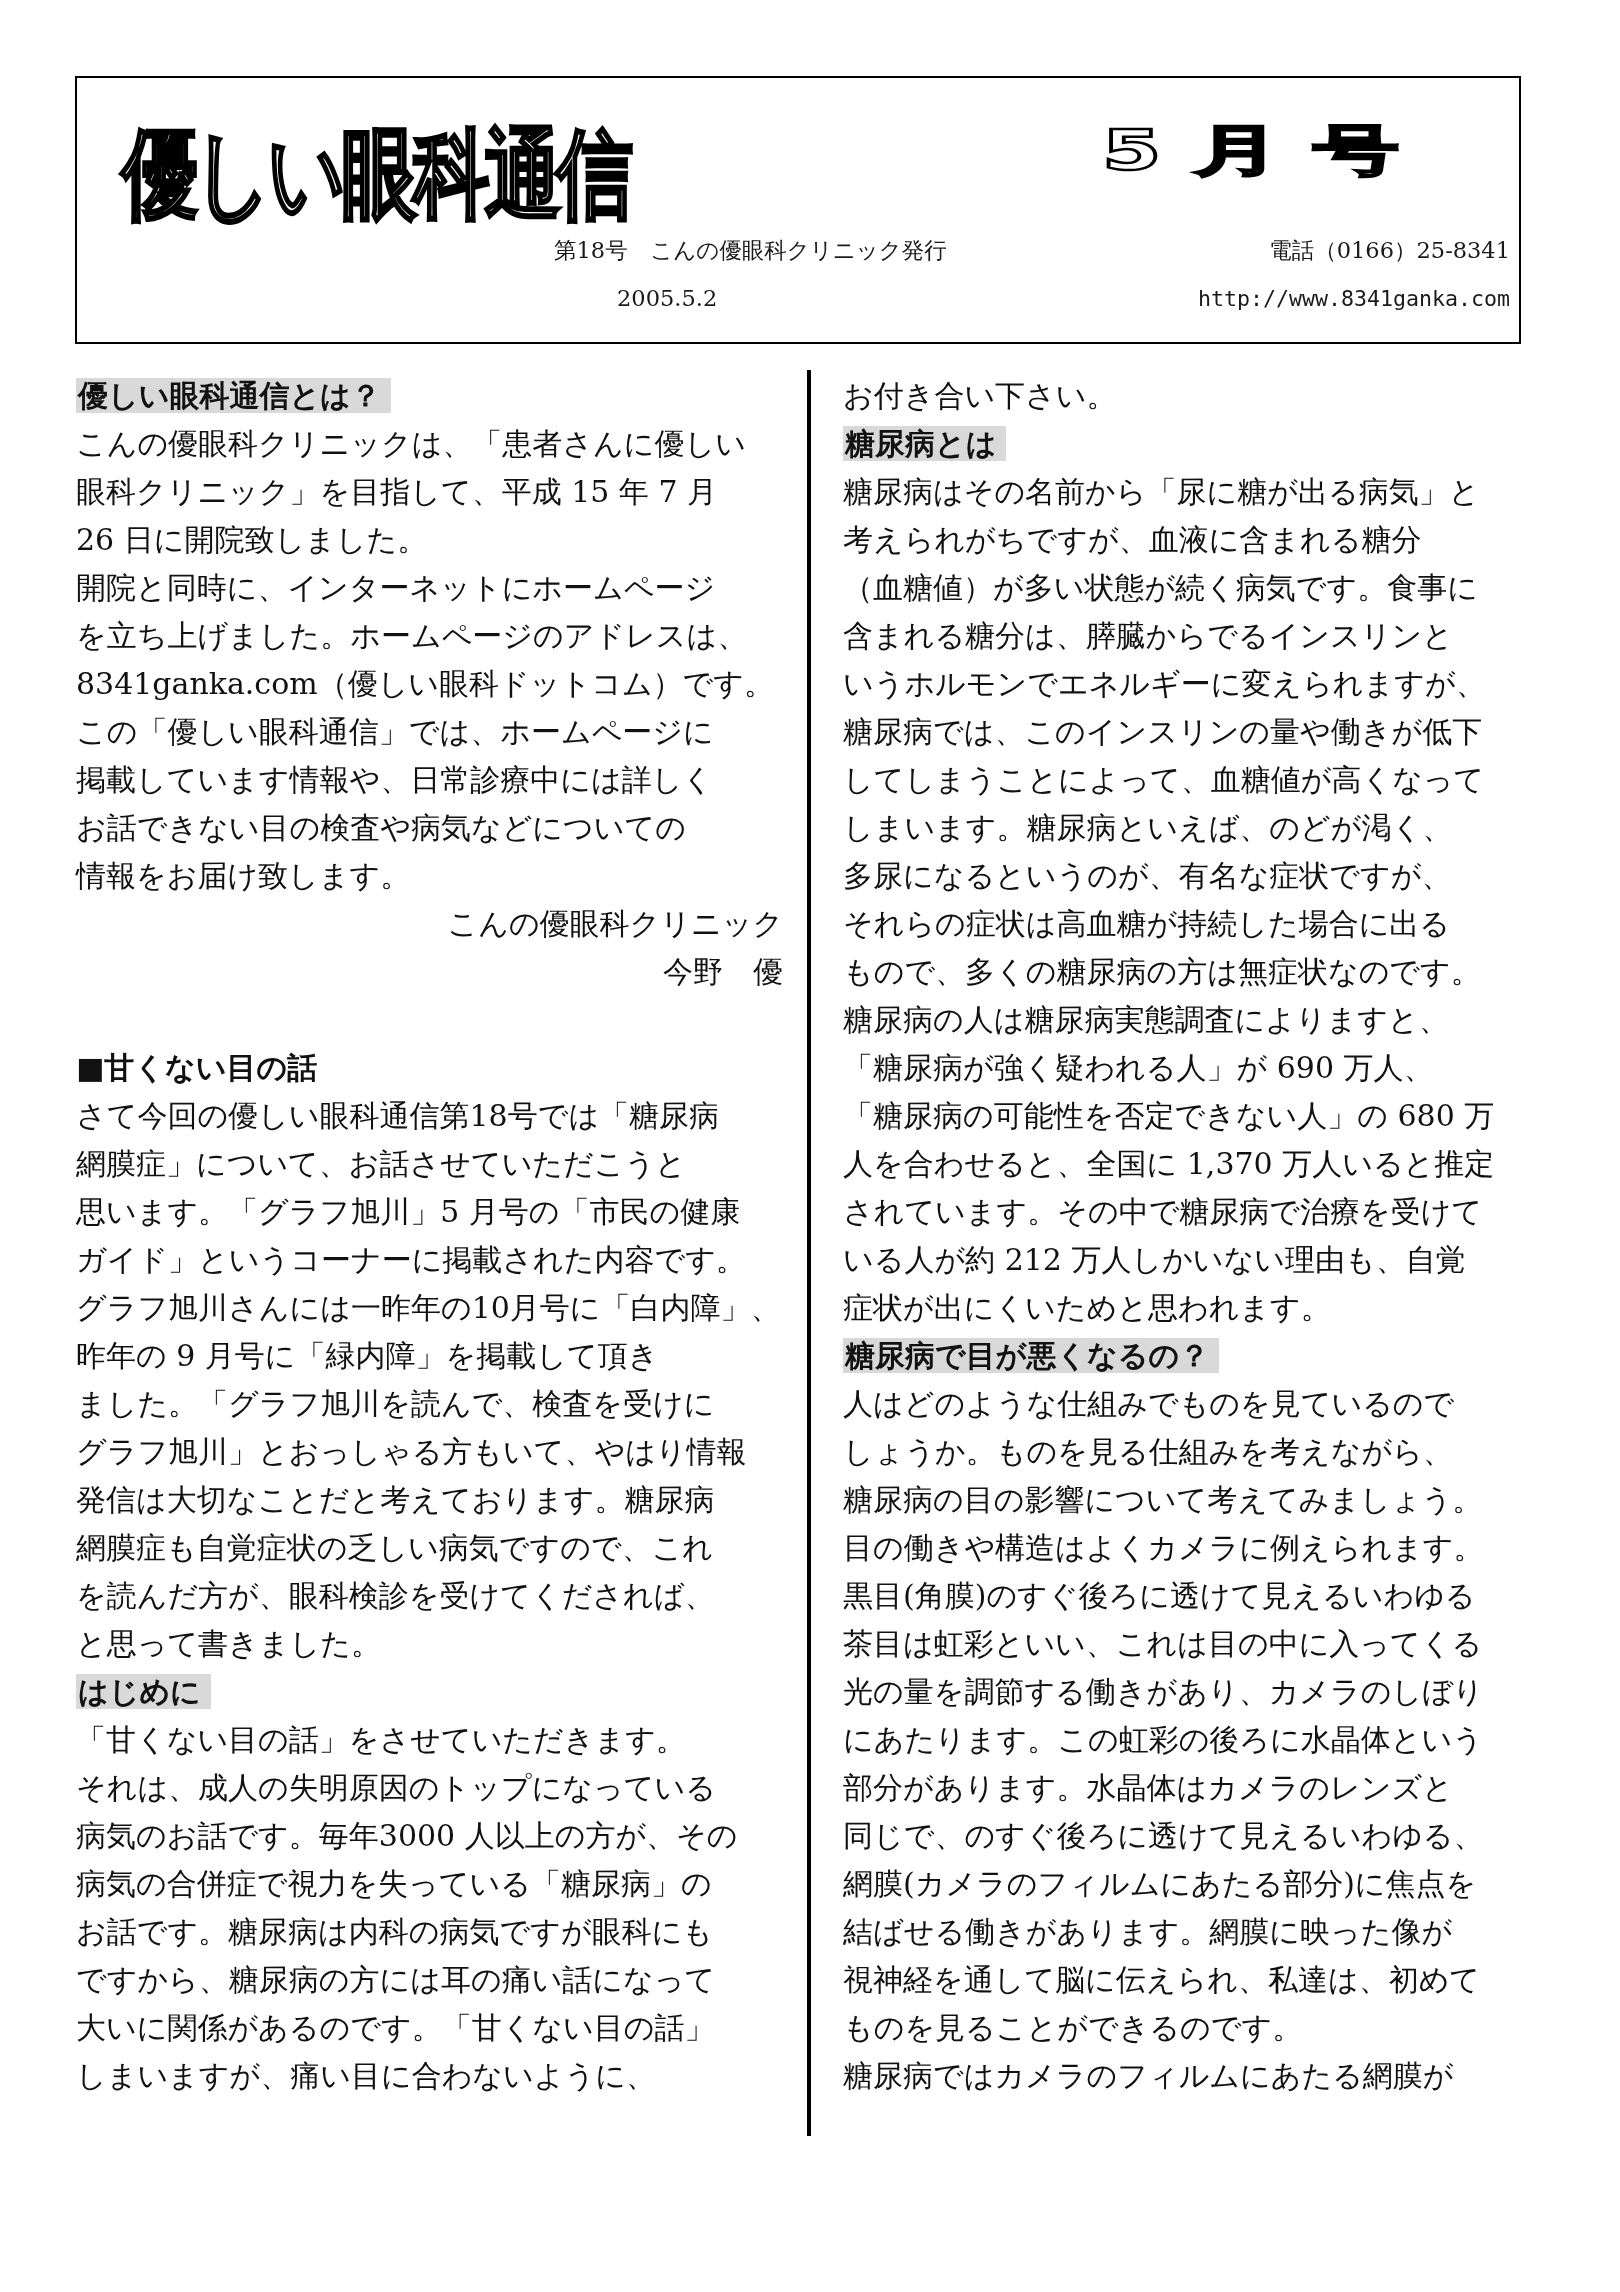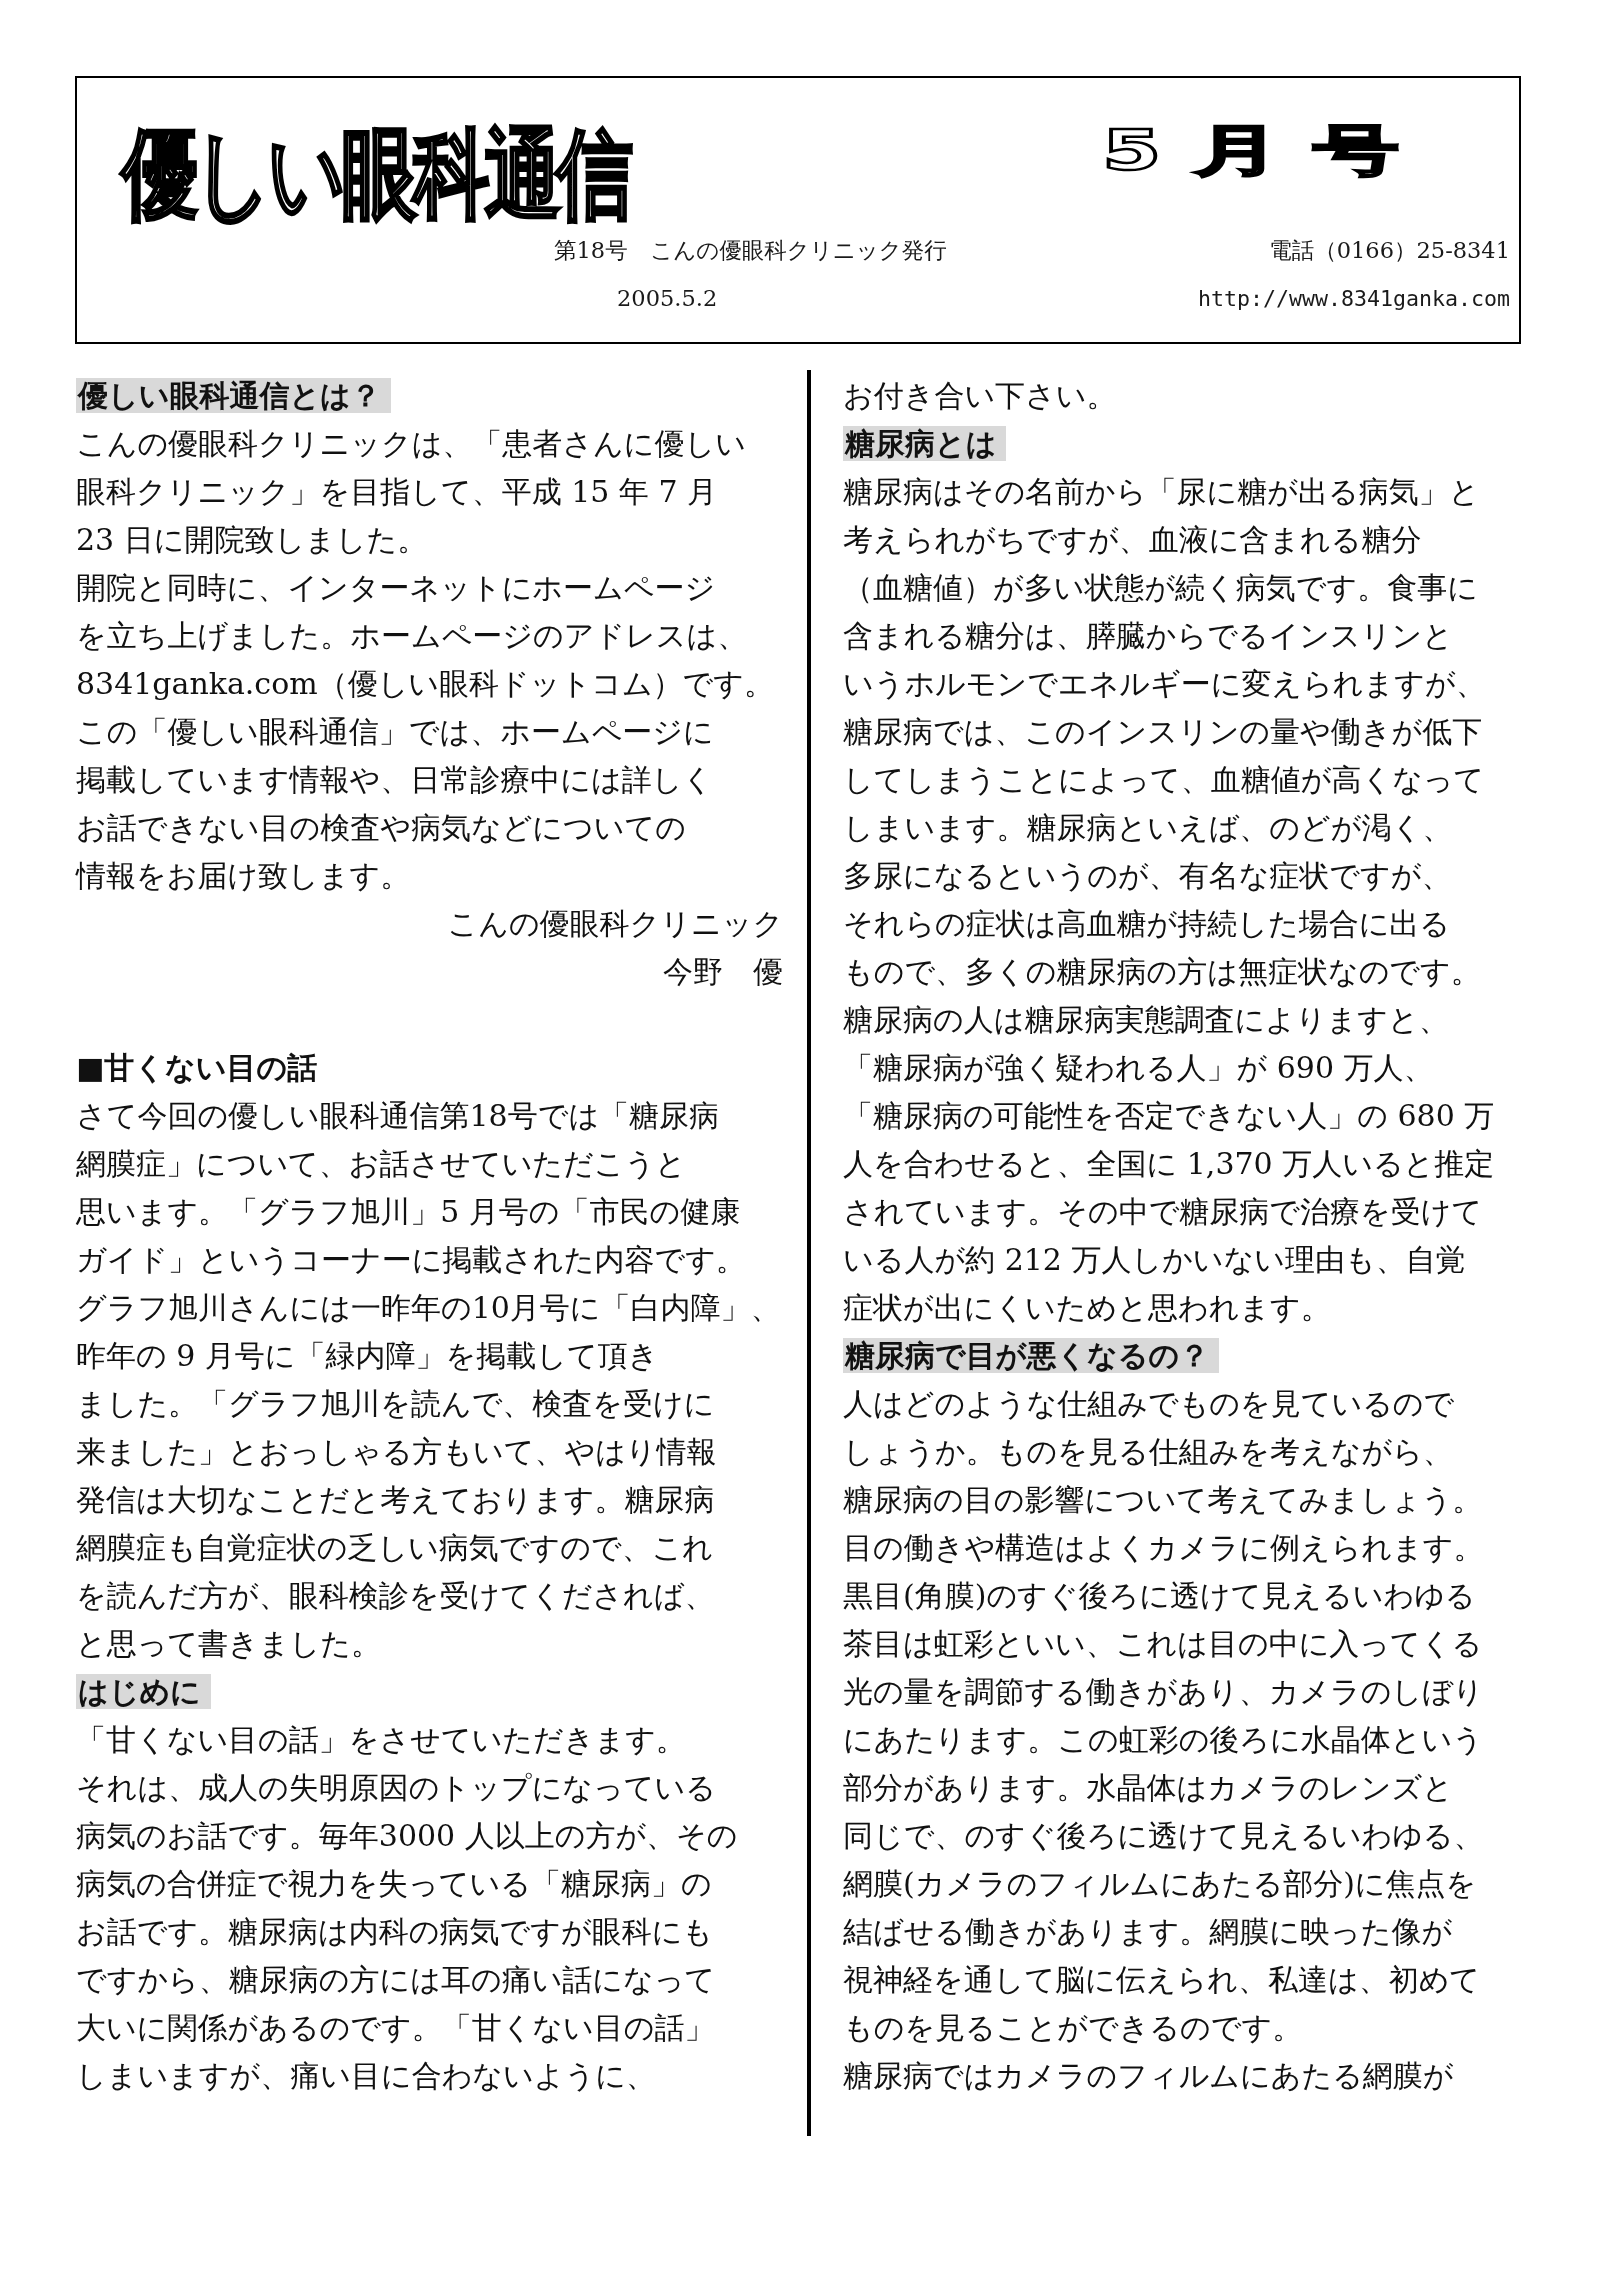--- a/index.html
+++ b/index.html
@@ -62,40 +62,40 @@
 <div class="issue-month">5月号</div>
 <div class="sub sub-left-1">第18号　こんの優眼科クリニック発行</div>
 <div class="sub sub-left-2">2005.5.2</div>
 <div class="sub sub-right-1">電話（0166）25-8341</div>
 <div class="sub sub-right-2">http://www.8341ganka.com</div>
 
 <div class="col col-left" id="col-left">
     <div class="line heading"><span class="hl">優しい眼科通信とは？</span></div>
     <div class="line"><span>こんの優眼科クリニックは、「患者さんに優しい</span></div>
     <div class="line"><span>眼科クリニック」を目指して、平成 15 年 7 月</span></div>
-    <div class="line"><span>23 日に開院致しました。</span></div>
+    <div class="line"><span>26 日に開院致しました。</span></div>
     <div class="line"><span>開院と同時に、インターネットにホームページ</span></div>
     <div class="line"><span>を立ち上げました。ホームページのアドレスは、</span></div>
     <div class="line"><span>8341ganka.com（優しい眼科ドットコム）です。</span></div>
     <div class="line"><span>この「優しい眼科通信」では、ホームページに</span></div>
     <div class="line"><span>掲載しています情報や、日常診療中には詳しく</span></div>
     <div class="line"><span>お話できない目の検査や病気などについての</span></div>
     <div class="line"><span>情報をお届け致します。</span></div>
     <div class="line right"><span>こんの優眼科クリニック</span></div>
     <div class="line right"><span>今野　優</span></div>
     <div class="line blank"><span></span></div>
     <div class="line heading"><span>■甘くない目の話</span></div>
     <div class="line"><span>さて今回の優しい眼科通信第18号では「糖尿病</span></div>
     <div class="line"><span>網膜症」について、お話させていただこうと</span></div>
     <div class="line"><span>思います。「グラフ旭川」5 月号の「市民の健康</span></div>
     <div class="line"><span>ガイド」というコーナーに掲載された内容です。</span></div>
     <div class="line"><span>グラフ旭川さんには一昨年の10月号に「白内障」、</span></div>
     <div class="line"><span>昨年の 9 月号に「緑内障」を掲載して頂き</span></div>
     <div class="line"><span>ました。「グラフ旭川を読んで、検査を受けに</span></div>
-    <div class="line"><span>来ました」とおっしゃる方もいて、やはり情報</span></div>
+    <div class="line"><span>グラフ旭川」とおっしゃる方もいて、やはり情報</span></div>
     <div class="line"><span>発信は大切なことだと考えております。糖尿病</span></div>
     <div class="line"><span>網膜症も自覚症状の乏しい病気ですので、これ</span></div>
     <div class="line"><span>を読んだ方が、眼科検診を受けてくだされば、</span></div>
     <div class="line"><span>と思って書きました。</span></div>
     <div class="line heading"><span class="hl">はじめに</span></div>
     <div class="line"><span>「甘くない目の話」をさせていただきます。</span></div>
     <div class="line"><span>それは、成人の失明原因のトップになっている</span></div>
     <div class="line"><span>病気のお話です。毎年3000 人以上の方が、その</span></div>
     <div class="line"><span>病気の合併症で視力を失っている「糖尿病」の</span></div>
     <div class="line"><span>お話です。糖尿病は内科の病気ですが眼科にも</span></div>

